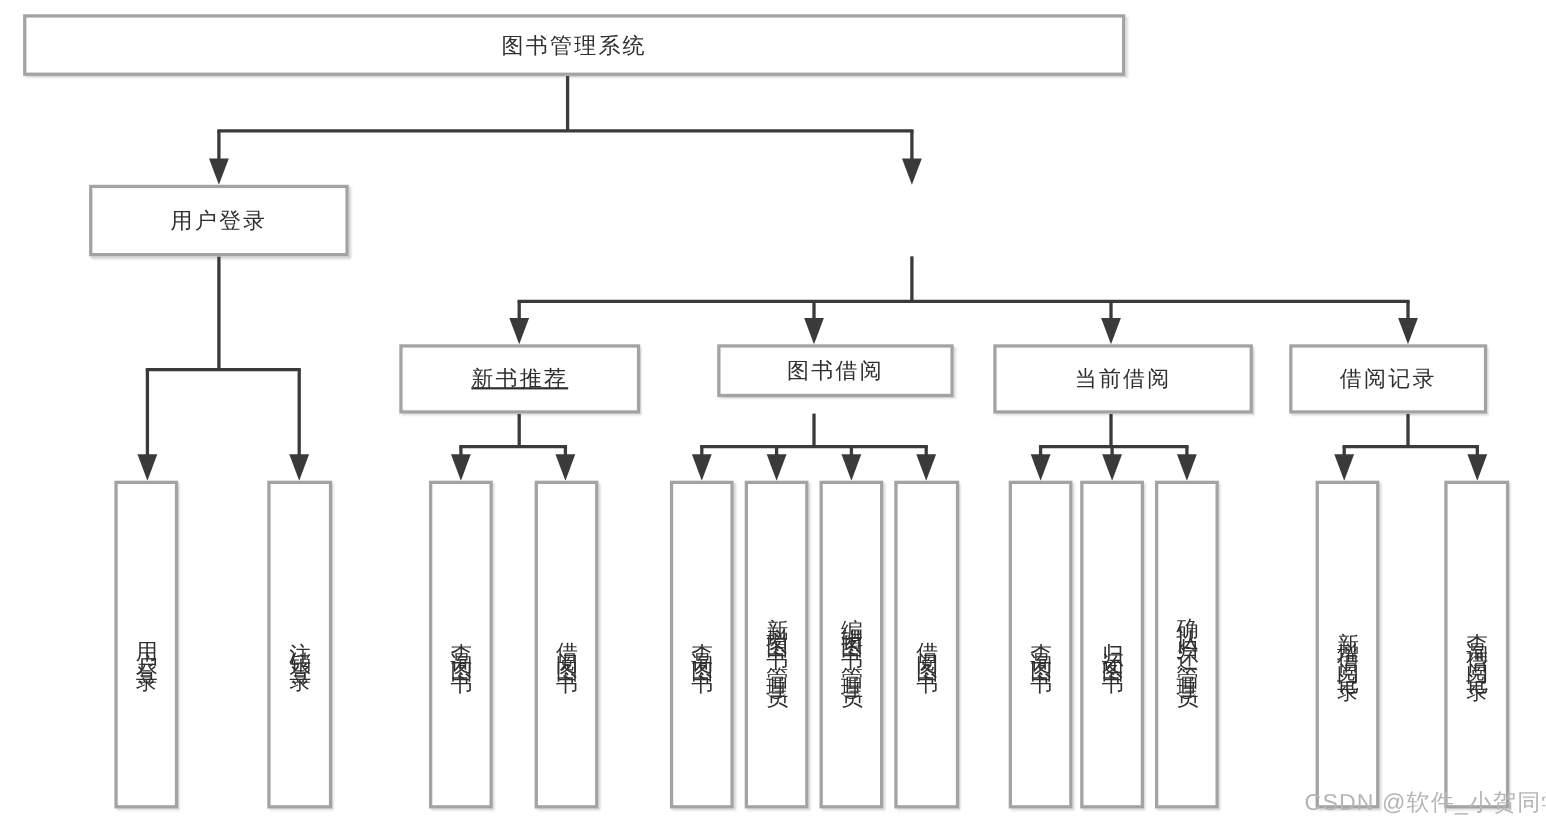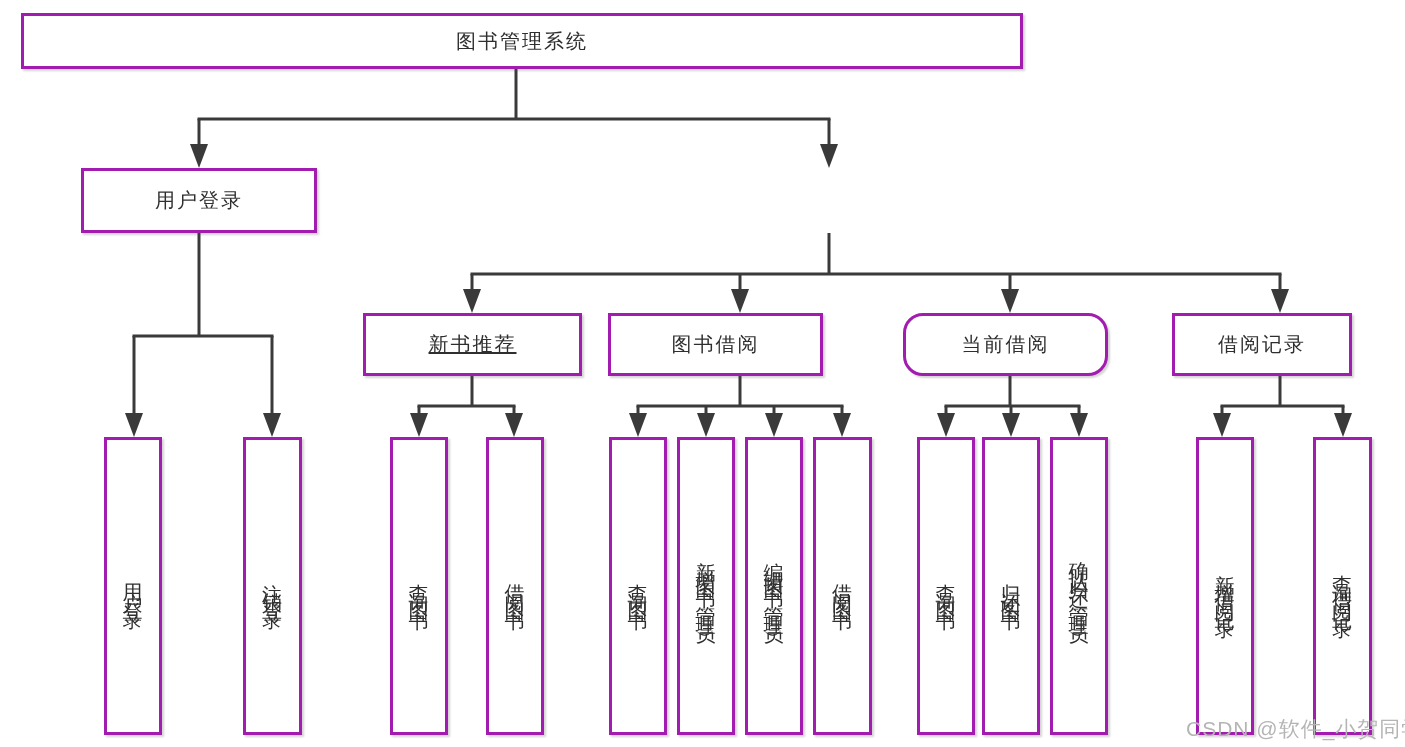--- a/index.html
+++ b/index.html
@@ -17,21 +17,21 @@
   }
   svg.wires {
     position: absolute;
     left: 0; top: 0;
     width: 1405px; height: 747px;
   }
   .node {
     position: absolute;
     box-sizing: border-box;
     background: #ffffff;
-    border: 3px solid #a21caf;
+    border: 3px solid #a3a3a3;
     box-shadow: 2px 2px 2px rgba(80,80,80,0.25);
     display: flex;
     align-items: center;
     justify-content: center;
     color: #2f2f2f;
   }
   .node.h span {
     font-size: 20px;
     letter-spacing: 2px;
     white-space: nowrap;
@@ -42,22 +42,22 @@
     font-size: 20px;
     line-height: 1.1;
     letter-spacing: 9px;
     white-space: nowrap;
   }
   
   #n-root  { left: 21px;  top: 13px;  width: 1002px; height: 56px; }
   #n-login { left: 81px;  top: 168px; width: 236px;  height: 65px; }
   #n-mgmt  { left: 712px; top: 168px; width: 235px;  height: 65px; }
   #n-new   { left: 363px; top: 313px; width: 219px;  height: 63px; text-decoration: underline; }
-  #n-bor   { left: 608px; top: 313px; width: 215px;  height: 63px; }
-  #n-cur   { left: 903px; top: 313px; width: 205px;  height: 63px; border-radius: 20px; }
+  #n-bor   { left: 652px; top: 313px; width: 215px;  height: 48px; }
+  #n-cur   { left: 903px; top: 313px; width: 236px;  height: 63px; }
   #n-rec   { left: 1172px;top: 313px; width: 180px;  height: 63px; }
   .leaf    { top: 437px; height: 298px; width: 58px; }
   #l-ul1 { left: 104px; }
   #l-ul2 { left: 243px; width: 59px; }
   #l-nb1 { left: 390px; }
   #l-nb2 { left: 486px; }
   #l-bb1 { left: 609px; }
   #l-bb2 { left: 677px; }
   #l-bb3 { left: 745px; }
   #l-bb4 { left: 813px; width: 59px; }

